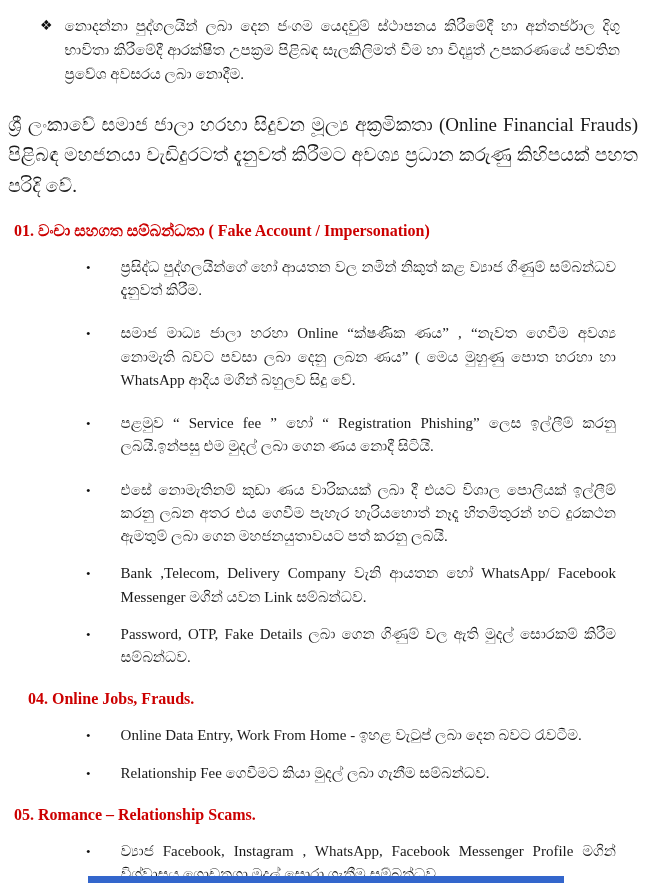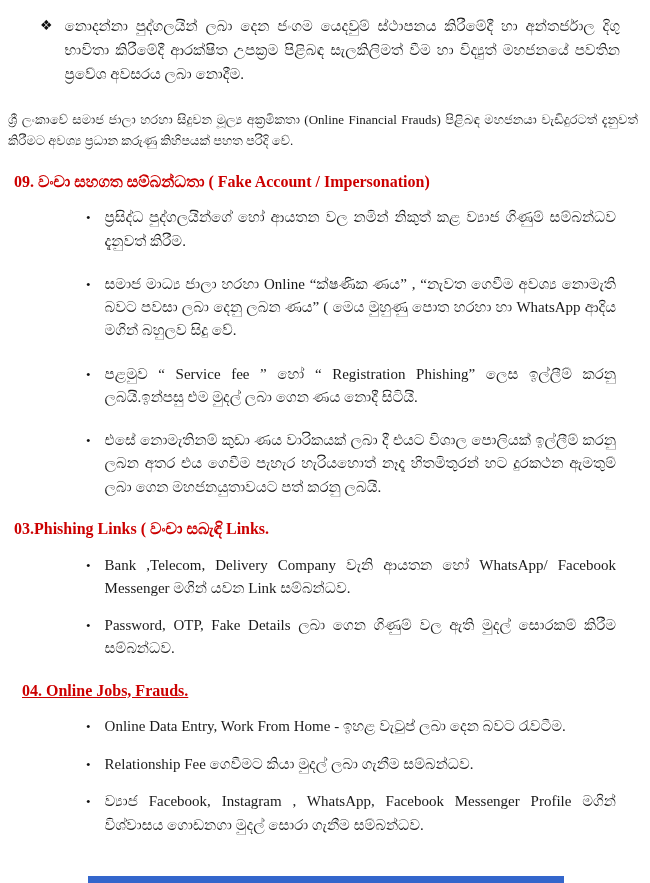--- a/index.html
+++ b/index.html
@@ -26,77 +26,78 @@
     text-align: justify;
   }
   .top-note .marker {
     flex: 0 0 auto;
     font-size: 14px;
     line-height: 1.7;
     color: #111;
   }
   .intro {
     margin: 24px 12px 0 8px;
-    font-size: 13px;
+    font-size: 19px;
     line-height: 1.6;
     text-align: justify;
   }
   .section-heading {
     font-size: 16px;
     font-weight: bold;
     color: var(--accent, #cc0000);
     margin: 20px 0 0 14px;
     line-height: 1.3;
   }
-  .section-heading.indented { margin-left: 22px; text-decoration: underline; }
+  .section-heading.indented { margin-left: 28px; }
   ul.bullets {
     list-style: none;
     margin: 6px 34px 0 86px;
   }
   ul.bullets li {
     display: flex;
     gap: 14px;
     margin-top: 14px;
     font-size: 15px;
     line-height: 1.55;
   }
   ul.bullets li .b-marker {
     flex: 0 0 auto;
     font-size: 13px;
     line-height: 1.8;
     color: #111;
   }
   ul.bullets li .b-text {
     flex: 1 1 auto;
     text-align: justify;
+    margin-left: 16px;
   }
   .sec-02 ul.bullets li { margin-top: 20px; }
   .footer-bar {
     position: absolute;
     left: 88px;
     bottom: 0;
     width: 476px;
     height: 7px;
     background: var(--bar, #3366cc);
   }
 </style>
 </head>
 <body style="color: rgb(26, 26, 26);">
 
 <div class="page">
 
   <div class="top-note">
     <span class="marker">❖</span>
-    <span class="t">නොදන්නා පුද්ගලයින් ලබා දෙන ජංගම යෙදවුම් ස්ථාපනය කිරීමේදී හා අන්තර්ජාල දිගු භාවිතා කිරීමේදී ආරක්ෂිත උපක්‍රම පිළිබඳ සැලකිලිමත් වීම හා විද්‍යුත් මහජනයේ පවතින ප්‍රවේශ අවසරය ලබා නොදීම.</span>
+    <span class="t">නොදන්නා පුද්ගලයින් ලබා දෙන ජංගම යෙදවුම් ස්ථාපනය කිරීමේදී හා අන්තර්ජාල දිගු භාවිතා කිරීමේදී ආරක්ෂිත උපක්‍රම පිළිබඳ සැලකිලිමත් වීම හා විද්‍යුත් උපකරණයේ පවතින ප්‍රවේශ අවසරය ලබා නොදීම.</span>
   </div>
 
   <p class="intro">ශ්‍රී ලංකාවේ සමාජ ජාලා හරහා සිදුවන මූල්‍ය අක්‍රමිකතා (Online Financial Frauds) පිළිබඳ මහජනයා වැඩිදුරටත් දැනුවත් කිරීමට අවශ්‍ය ප්‍රධාන කරුණු කිහිපයක් පහත පරිදි වේ.</p>
 
   <div class="section sec-01">
-    <h2 class="section-heading">09. වංචා සහගත සම්බන්ධතා ( Fake Account / Impersonation)</h2>
+    <h2 class="section-heading">01. වංචා සහගත සම්බන්ධතා ( Fake Account / Impersonation)</h2>
     <ul class="bullets">
       <li>
         <span class="b-marker">•</span>
         <span class="b-text">ප්‍රසිද්ධ පුද්ගලයින්ගේ හෝ ආයතන වල නමින් නිකුත් කළ ව්‍යාජ ගිණුම් සම්බන්ධව දැනුවත් කිරීම.</span>
       </li>
     </ul>
   </div>
 
   <div class="section sec-02">
     <ul class="bullets">
@@ -109,21 +110,20 @@
         <span class="b-text">පළමුව “ Service fee ” හෝ “ Registration Phishing” ලෙස ඉල්ලීම් කරනු ලබයි.ඉන්පසු එම මුදල් ලබා ගෙන ණය නොදී සිටියි.</span>
       </li>
       <li>
         <span class="b-marker">•</span>
         <span class="b-text">එසේ නොමැතිනම් කුඩා ණය වාරිකයක් ලබා දී එයට විශාල පොලියක් ඉල්ලීම් කරනු ලබන අතර එය ගෙවීම පැහැර හැරියහොත් නෑදෑ හිතමිතුරන් හට දුරකථන ඇමතුම් ලබා ගෙන මහජනයුතාවයට පත් කරනු ලබයි.</span>
       </li>
     </ul>
   </div>
 
   <div class="section sec-03">
-    <h2 class="section-heading">03.Phishing Links ( වංචා සබැඳි Links.</h2>
     <ul class="bullets">
       <li>
         <span class="b-marker">•</span>
         <span class="b-text">Bank ,Telecom, Delivery Company  වැනි ආයතන හෝ WhatsApp/ Facebook Messenger මගින් යවන Link සම්බන්ධව.</span>
       </li>
       <li>
         <span class="b-marker">•</span>
         <span class="b-text">Password, OTP, Fake Details  ලබා ගෙන ගිණුම් වල ඇති මුදල් සොරකම් කිරීම සම්බන්ධව.</span>
       </li>
     </ul>
@@ -137,20 +137,21 @@
         <span class="b-text">Online Data Entry, Work From Home -  ඉහළ වැටුප් ලබා දෙන බවට රැවටීම.</span>
       </li>
       <li>
         <span class="b-marker">•</span>
         <span class="b-text">Relationship Fee ගෙවීමට කියා මුදල් ලබා ගැනීම සම්බන්ධව.</span>
       </li>
     </ul>
   </div>
 
   <div class="section sec-05">
+    <h2 class="section-heading">05. Romance – Relationship Scams.</h2>
     <ul class="bullets">
       <li>
         <span class="b-marker">•</span>
         <span class="b-text">ව්‍යාජ Facebook, Instagram , WhatsApp, Facebook Messenger Profile මගින් විශ්වාසය ගොඩනගා මුදල් සොරා ගැනීම සම්බන්ධව.</span>
       </li>
 
     </ul>
   </div>
 
   <div class="footer-bar"></div>

